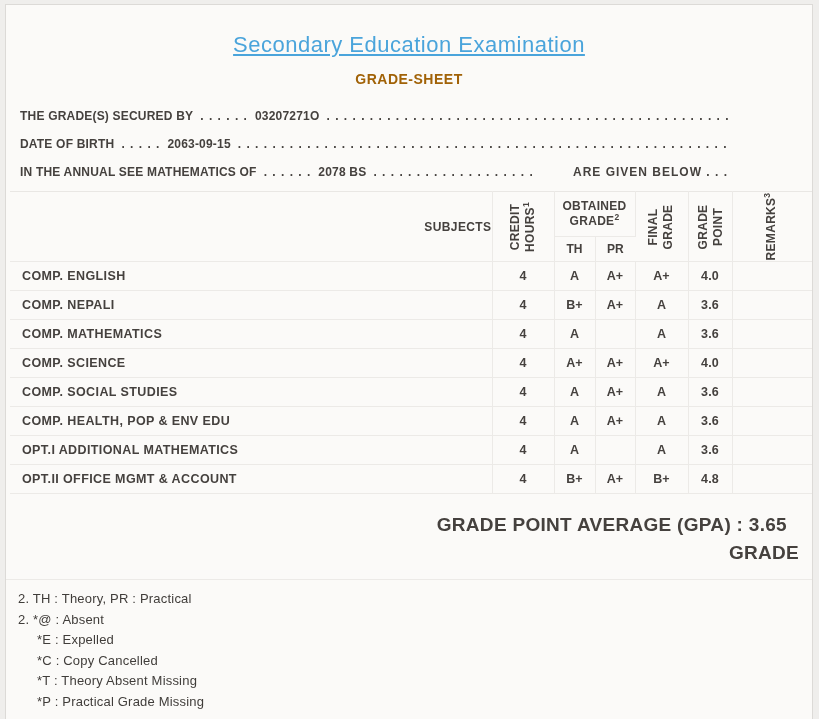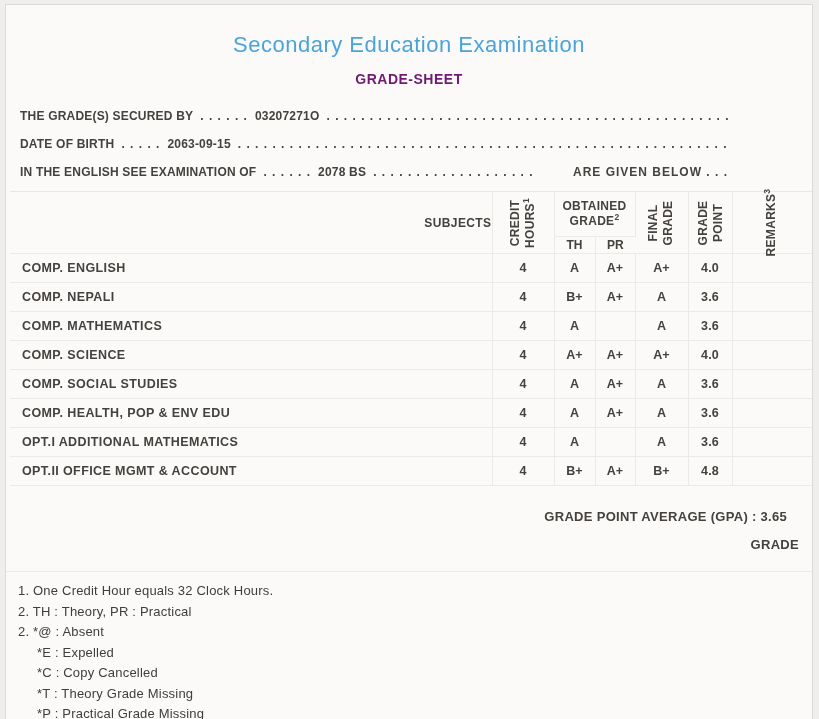--- a/index.html
+++ b/index.html
@@ -18,28 +18,29 @@
     border: 1px solid #dcdad7;
     border-bottom: none;
     padding-top: 27px;
   }
   .title {
     text-align: center;
     font-size: 22px;
     font-weight: 400;
     letter-spacing: 0.5px;
     color: #4aa4db;
+    text-decoration: underline;
   }
   .subtitle {
     text-align: center;
     font-size: 14px;
     font-weight: 700;
     letter-spacing: 0.5px;
     margin-top: 13px;
-    color: #701a75;
+    color: #a16207;
   }
   .info {
     margin-top: 15px;
     padding: 0 84px 0 14px;
     font-size: 12px;
     font-weight: 700;
     letter-spacing: 0.2px;
   }
   .info-line {
     display: flex;
@@ -64,21 +65,21 @@
     margin: 5px 0 0 4px;
     border-top: 1px solid #e9e7e4;
   }
   .grades th, .grades td {
     border-bottom: 1px solid #eceae7;
     border-right: 1px solid #eceae7;
     font-weight: 700;
     color: #45413e;
   }
   .grades th:last-child, .grades td:last-child { border-right: none; }
-  .grades thead tr.sub-head th { height: 17px; font-size: 12px; text-align: center; }
+  .grades thead tr.sub-head th { height: 25px; font-size: 12px; text-align: center; }
   .grades thead th { font-size: 12px; }
   th.h-subjects {
     text-align: right;
     padding-left: 12px;
     font-size: 12.5px;
     letter-spacing: 0.4px;
     vertical-align: middle;
   }
   th.h-obtained {
     height: 45px;
@@ -103,21 +104,21 @@
     letter-spacing: 0.2px;
     margin-top: 22px;
   }
   .grades tbody td.c-subj {
     text-align: left;
     padding-left: 12px;
     letter-spacing: 0.4px;
   }
   .summary {
     margin-top: 17px;
-    font-size: 13px;
+    font-size: 19px;
     font-weight: 700;
     letter-spacing: 0.3px;
   }
   .summary .gpa-line { text-align: right; padding-right: 25px; height: 28px; line-height: 28px; }
   .summary .result-line { text-align: right; padding-right: 13px; height: 28px; line-height: 28px; }
   .footnotes {
     margin-top: 12px;
     border-top: 1px solid #eceae7;
     padding: 9px 0 0 12px;
     font-size: 13px;
@@ -143,21 +144,21 @@
       <span>03207271O</span>
       <span class="fill-dots">. . . . . . . . . . . . . . . . . . . . . . . . . . . . . . . . . . . . . . . . . . . . . . . . . . . . . . . . . . . . . . . . . . . . . . . . . . . . . . . . . . . . . . . . . . . . . . . . . . . . . . . . . . . . . . . .</span>
     </div>
     <div class="info-line">
       <span>DATE OF BIRTH</span>
       <span class="dots">. . . . .</span>
       <span>2063-09-15</span>
       <span class="fill-dots">. . . . . . . . . . . . . . . . . . . . . . . . . . . . . . . . . . . . . . . . . . . . . . . . . . . . . . . . . . . . . . . . . . . . . . . . . . . . . . . . . . . . . . . . . . . . . . . . . . . . . . . . . . . . . . . .</span>
     </div>
     <div class="info-line">
-      <span>IN THE ENGLISH SEE EXAMINATION OF</span>
+      <span>IN THE ANNUAL SEE MATHEMATICS OF</span>
       <span class="dots">. . . . . .</span>
       <span>2078 BS</span>
       <span class="fill-dots">. . . . . . . . . . . . . . . . . . . . . . . . . . . . . . . . . . . . . . . . . . . . . . . . . . . . . . . . . . . . . . . . . . . . . . . . . . . . . . . . . . . . . . . . . . . . . . . . . . . . . . . . . . . . . . . .</span>
       <span class="end-label">ARE GIVEN BELOW . . .</span>
     </div>
   </div>
 
   <table class="grades">
     <colgroup>
       <col style="width:482px">
@@ -267,22 +268,21 @@
       </tr>
     </tbody>
   </table>
 
   <div class="summary">
     <div class="gpa-line">GRADE POINT AVERAGE (GPA) : 3.65</div>
     <div class="result-line">GRADE</div>
   </div>
 
   <div class="footnotes">
-    <div class="footnote">1. One Credit Hour equals 32 Clock Hours.</div>
     <div class="footnote">2. TH : Theory, PR : Practical</div>
     <div class="footnote">2. *@ : Absent</div>
     <div class="footnote indent">*E : Expelled</div>
     <div class="footnote indent">*C : Copy Cancelled</div>
-    <div class="footnote indent">*T : Theory Grade Missing</div>
+    <div class="footnote indent">*T : Theory Absent Missing</div>
     <div class="footnote indent">*P : Practical Grade Missing</div>
   </div>
 
 </div>
 
 </body></html>

